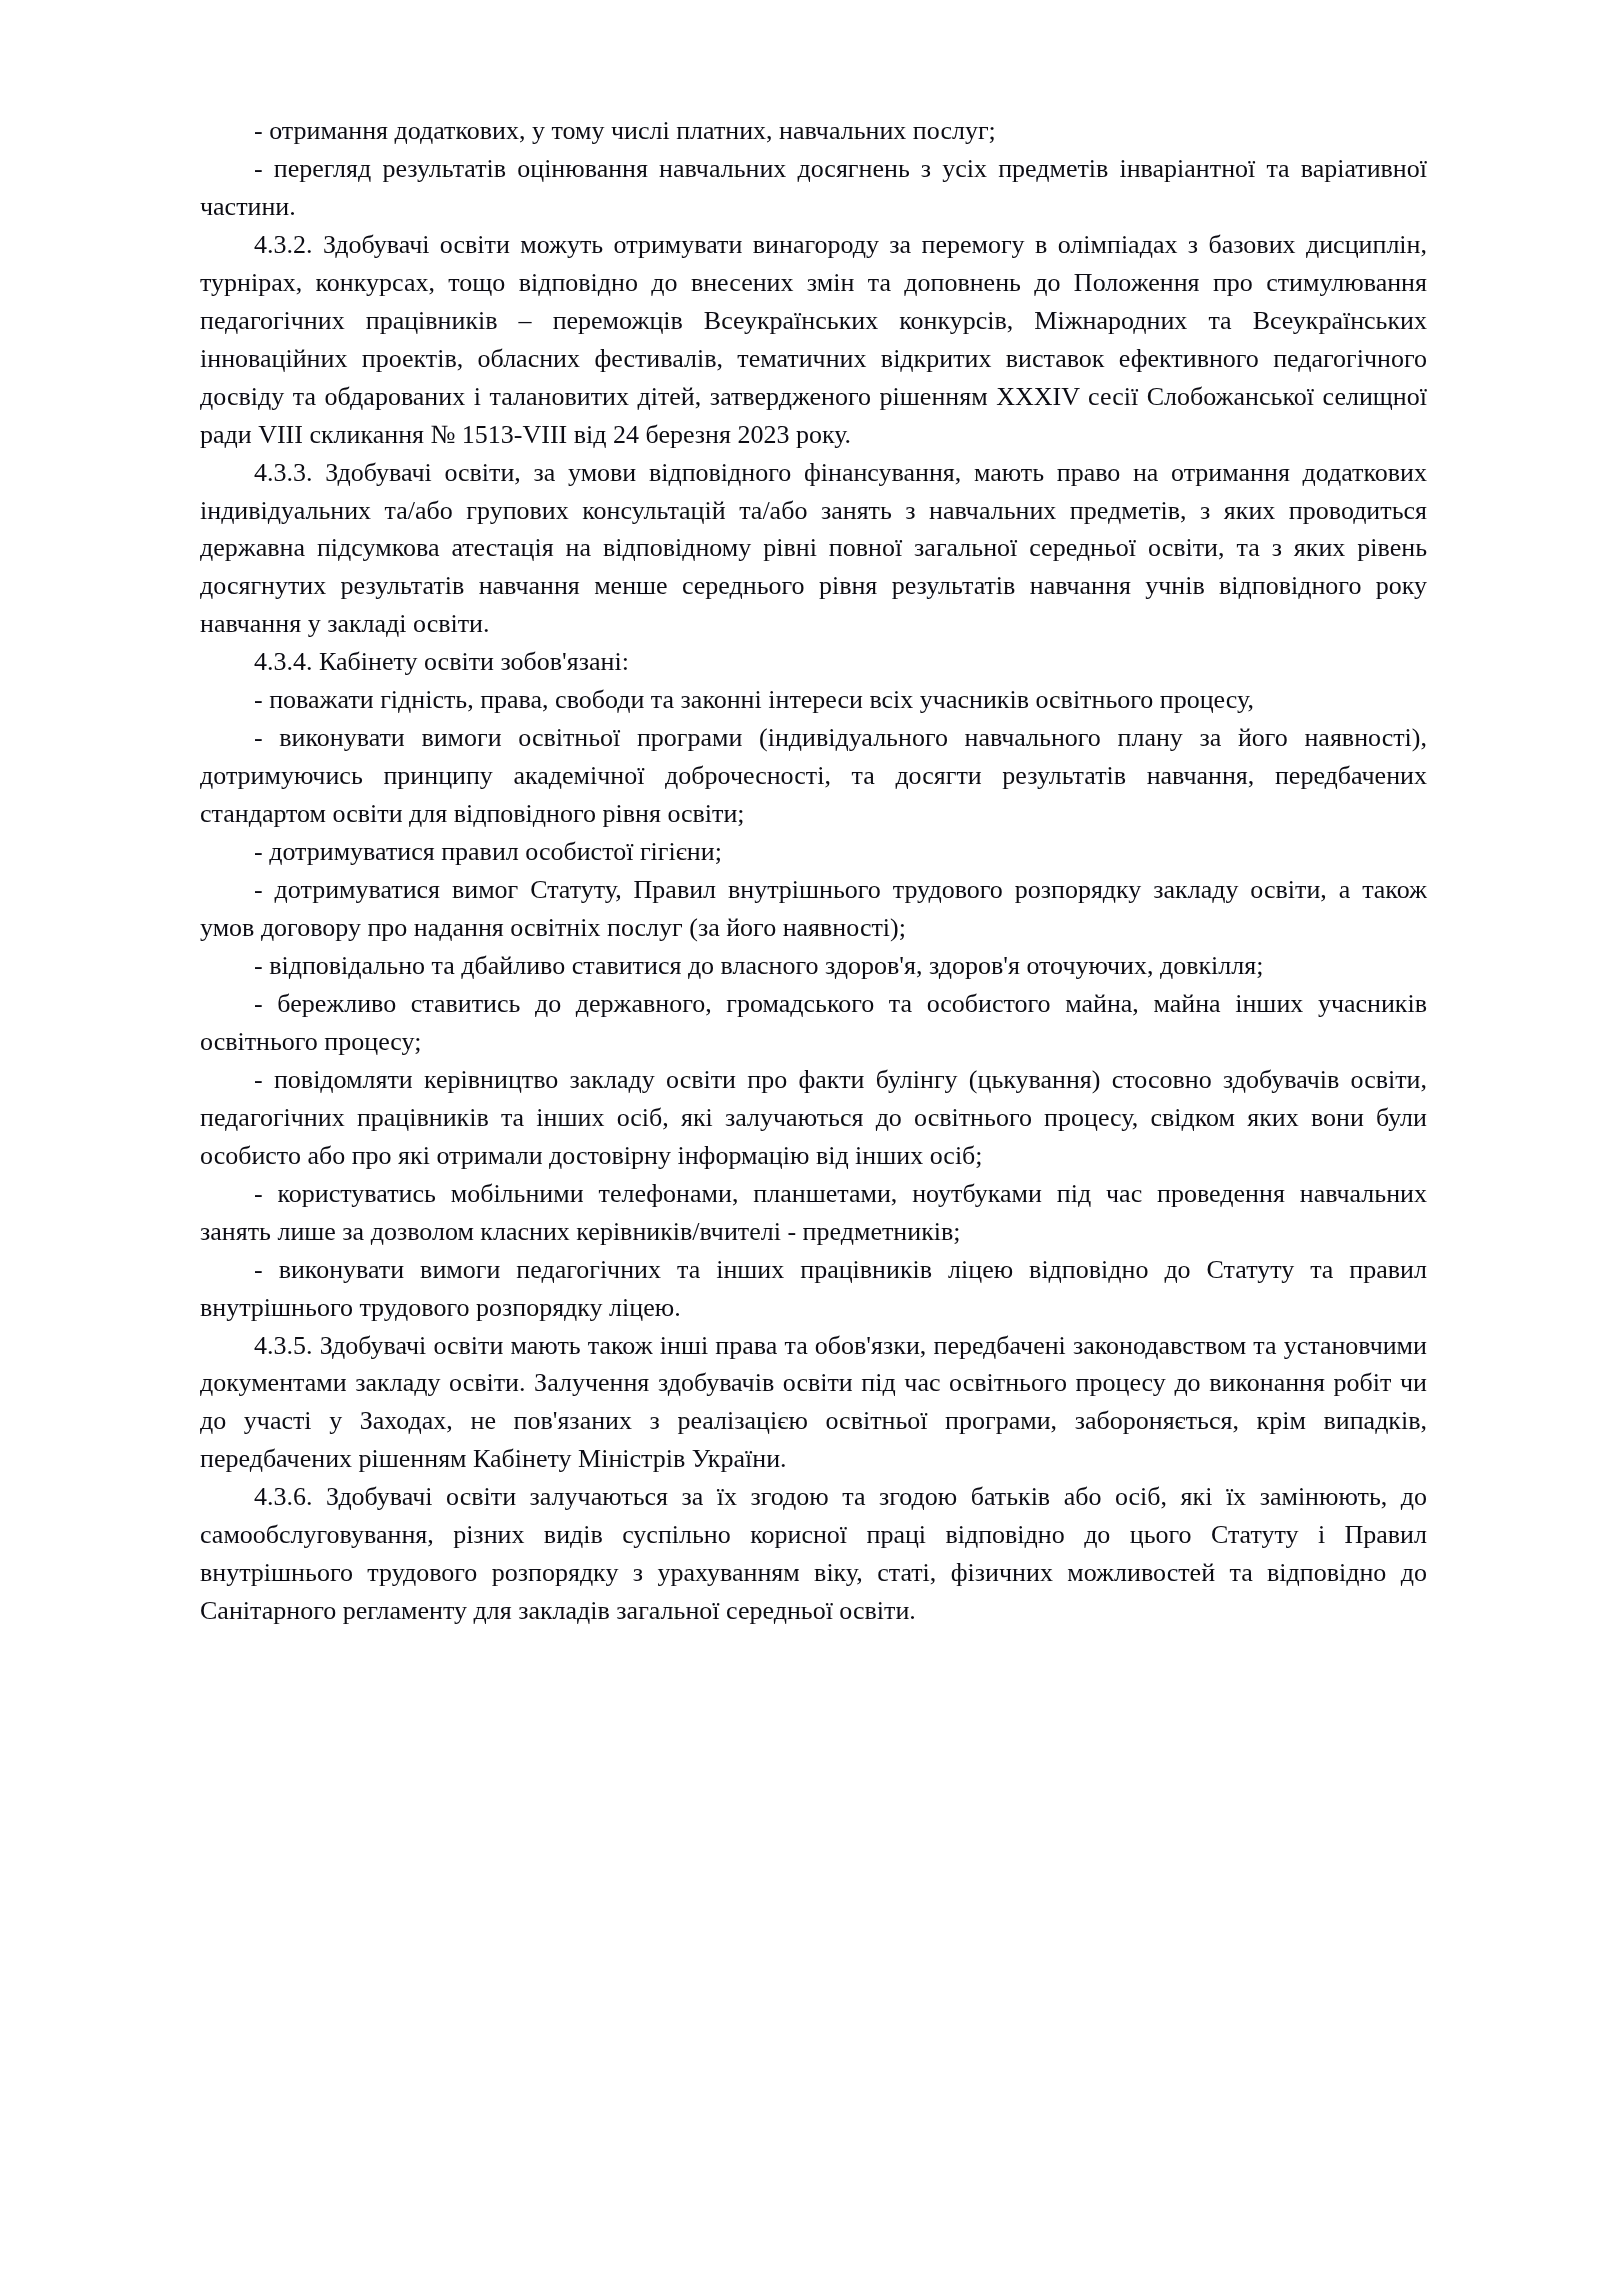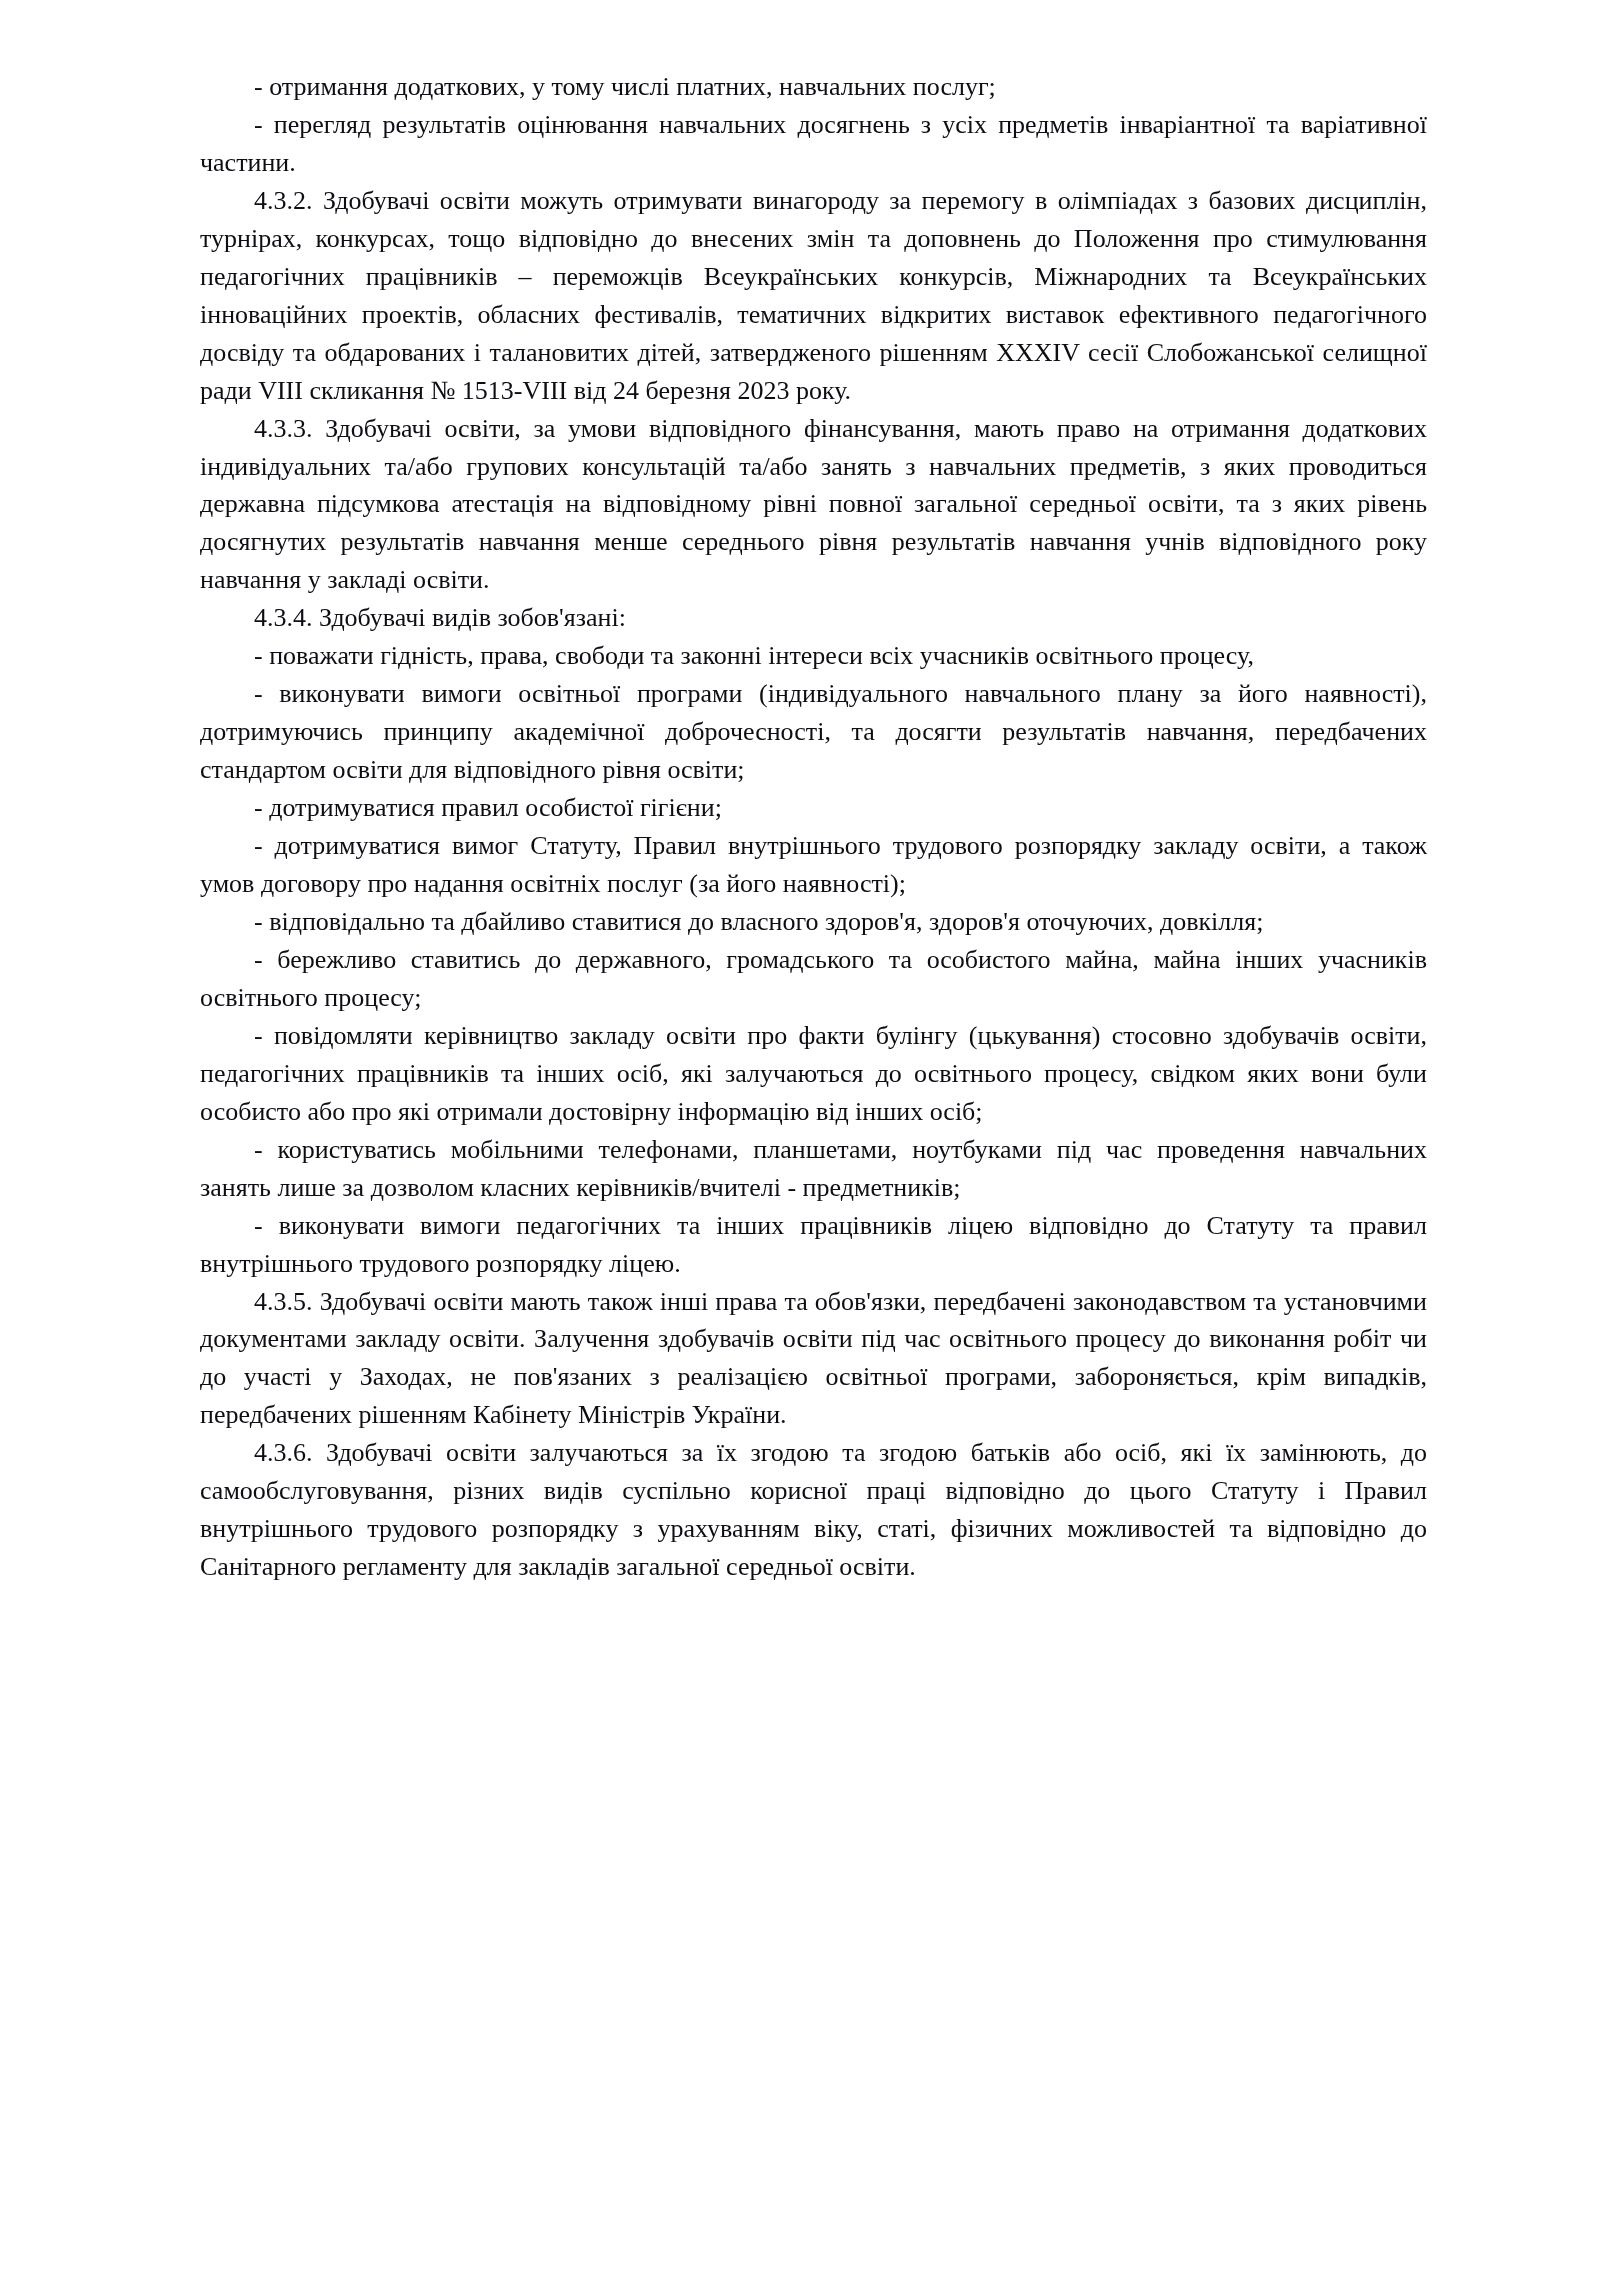--- a/index.html
+++ b/index.html
@@ -7,21 +7,21 @@
     margin: 0;
     padding: 0;
     background: #ffffff;
   }
   .page {
     width: 1623px;
     height: 2295px;
     background: #ffffff;
     position: relative;
     box-sizing: border-box;
-    padding: 68px 196px 131px 200px;
+    padding: 112px 196px 131px 200px;
     font-family: "Liberation Serif", serif;
     color: #0d0d14;
   }
   .doc-body {
     font-size: 26px;
     line-height: 1.46;
     text-align: justify;
     text-justify: inter-word;
   }
   .doc-body p {
@@ -38,21 +38,21 @@
 </head>
 <body>
 
 <div class="page">
   <div class="doc-body">
 
     <p class="ind left">- отримання додаткових, у тому числі платних, навчальних послуг;</p>
     <p class="ind">- перегляд результатів оцінювання навчальних досягнень з усіх предметів інваріантної та варіативної частини.</p>
     <p class="ind">4.3.2. Здобувачі освіти можуть отримувати винагороду за перемогу в олімпіадах з базових дисциплін, турнірах, конкурсах, тощо відповідно до внесених змін та доповнень до Положення про стимулювання педагогічних працівників – переможців Всеукраїнських конкурсів, Міжнародних та Всеукраїнських інноваційних проектів, обласних фестивалів, тематичних відкритих виставок ефективного педагогічного досвіду та обдарованих і талановитих дітей, затвердженого рішенням XXXIV сесії Слобожанської селищної ради VIII скликання № 1513-VIII від 24 березня 2023 року.</p>
     <p class="ind">4.3.3. Здобувачі освіти, за умови відповідного фінансування, мають право на отримання додаткових індивідуальних та/або групових консультацій та/або занять з навчальних предметів, з яких проводиться державна підсумкова атестація на відповідному рівні повної загальної середньої освіти, та з яких рівень досягнутих результатів навчання менше середнього рівня результатів навчання учнів відповідного року навчання у закладі освіти.</p>
-    <p class="ind left">4.3.4. Здобувачі видів зобов'язані:</p>
+    <p class="ind left">4.3.4. Кабінету освіти зобов'язані:</p>
     <p class="ind left">- поважати гідність, права, свободи та законні інтереси всіх учасників освітнього процесу,</p>
     <p class="ind">- виконувати вимоги освітньої програми (індивідуального навчального плану за його наявності), дотримуючись принципу академічної доброчесності, та досягти результатів навчання, передбачених стандартом освіти для відповідного рівня освіти;</p>
     <p class="ind left">- дотримуватися правил особистої гігієни;</p>
     <p class="ind">- дотримуватися вимог Статуту, Правил внутрішнього трудового розпорядку закладу освіти, а також умов договору про надання освітніх послуг (за його наявності);</p>
     <p class="ind">- відповідально та дбайливо ставитися до власного здоров'я, здоров'я оточуючих, довкілля;</p>
     <p class="ind">- бережливо ставитись до державного, громадського та особистого майна, майна інших учасників освітнього процесу;</p>
     <p class="ind">- повідомляти керівництво закладу освіти про факти булінгу (цькування) стосовно здобувачів освіти, педагогічних працівників та інших осіб, які залучаються до освітнього процесу, свідком яких вони були особисто або про які отримали достовірну інформацію від інших осіб;</p>
     <p class="ind">- користуватись мобільними телефонами, планшетами, ноутбуками під час проведення навчальних занять лише за дозволом класних керівників/вчителі - предметників;</p>
     <p class="ind">- виконувати вимоги педагогічних та інших працівників ліцею відповідно до Статуту та правил внутрішнього трудового розпорядку ліцею.</p>
     <p class="ind">4.3.5. Здобувачі освіти мають також інші права та обов'язки, передбачені законодавством та установчими документами закладу освіти. Залучення здобувачів освіти під час освітнього процесу до виконання робіт чи до участі у Заходах, не пов'язаних з реалізацією освітньої програми, забороняється, крім випадків, передбачених рішенням Кабінету Міністрів України.</p>

